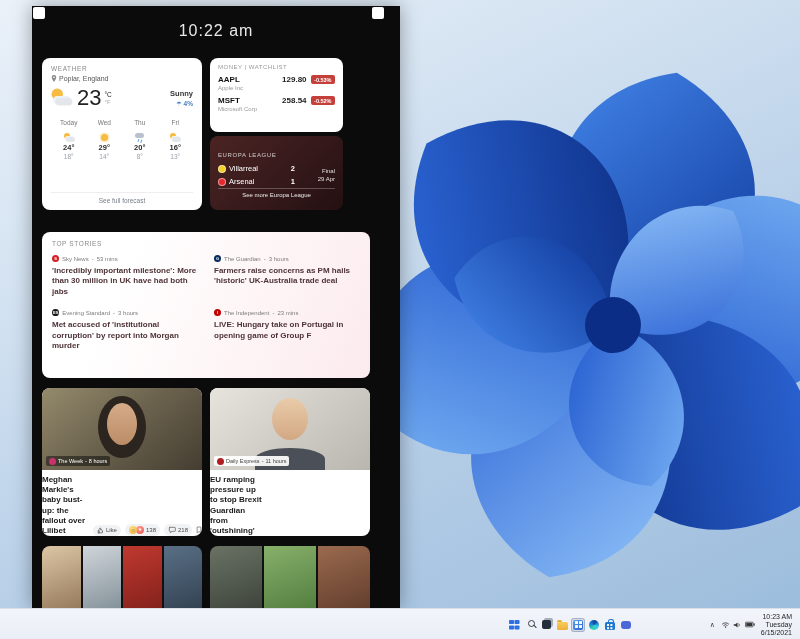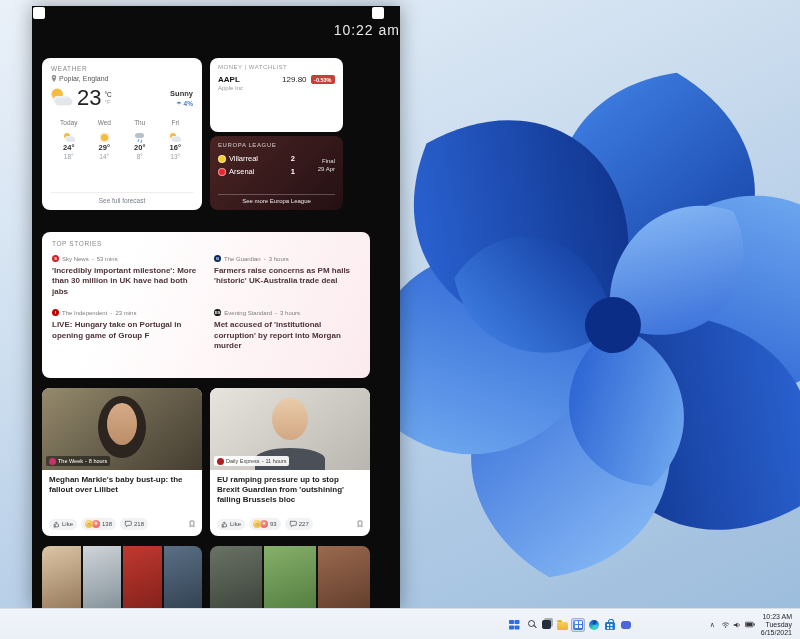--- a/index.html
+++ b/index.html
@@ -9,21 +9,21 @@
   .screen { position:relative; width:800px; height:639px; overflow:hidden;
     background:linear-gradient(155deg,#eaf1f9 0%,#d3e2f1 30%,#b3cce6 65%,#9bbcdc 100%); }
 
   .bloom { position:absolute; left:398px; top:26px; width:430px; height:588px; pointer-events:none; }
 
   
   .widgets-panel { position:absolute; left:32px; top:6px; width:368px; height:602px;
     background:#0b0b0c; overflow:hidden; box-shadow:0 0 18px rgba(0,0,0,.35); }
   .marker { position:absolute; top:1px; width:12px; height:12px; background:#fff; border-radius:2px; }
   .marker-l { left:1px; } .marker-r { right:16px; }
-  .panel-time { margin-top:16px; text-align:right; color:#e8e8e8; font-size:14px; letter-spacing:1px; }
+  .panel-time { margin-top:16px; text-align:center; color:#e8e8e8; font-size:16px; letter-spacing:1px; }
 
   .cards { position:absolute; top:52px; left:10px; width:328px; }
   .row { display:flex; gap:8px; }
   .colR { width:133px; display:flex; flex-direction:column; gap:4px; }
   .card { background:#fff; border-radius:8px; }
 
   
   .weather { width:160px; height:152px; padding:7px 9px 6px; display:flex; flex-direction:column; }
   .w-title { font-size:6.5px; color:#8a8a8a; letter-spacing:.6px; }
   .w-loc { display:flex; align-items:center; gap:2px; margin-top:3px; font-size:7px; color:#555; }
@@ -58,25 +58,25 @@
     background:#58a0e8; transform:rotate(18deg); box-shadow:3px 0 0 #58a0e8; }
 
   
   .money { height:74px; padding:6px 8px; }
   .m-title { font-size:6px; color:#999; letter-spacing:.5px; }
   .stock { display:flex; align-items:flex-start; margin-top:5px; }
   .s-left { flex:1; }
   .s-sym { font-size:8px; font-weight:bold; color:#111; }
   .s-co { font-size:6px; color:#999; margin-top:1px; }
   .s-right { display:flex; align-items:center; }
-  .s-price { font-size:8px; font-weight:normal; color:#222; }
+  .s-price { font-size:8px; font-weight:bold; color:#222; }
   .s-chg { font-size:5.5px; color:#fff; padding:1.5px 3.5px; border-radius:2px; margin-left:4px; font-weight:bold; }
 
   
-  .europa { height:74px; padding:6px 8px; border-radius:8px;
+  .europa { height:74px; padding:16px 8px; border-radius:8px;
     background:linear-gradient(135deg,#4b2423 0%,#34181a 60%,#241011 100%); color:#fff; display:flex; flex-direction:column; }
   .e-title { font-size:6px; color:rgba(255,255,255,.75); letter-spacing:.6px; }
   .match { display:flex; margin-top:4px; }
   .teams { flex:1; }
   .team { display:flex; align-items:center; gap:3px; height:13px; }
   .crest { width:8px; height:8px; border-radius:50%; border:1px solid rgba(255,255,255,.5); }
   .t-name { flex:1; font-size:7.5px; }
   .t-score { font-size:7.5px; font-weight:bold; padding-right:8px; }
   .m-status { width:32px; text-align:right; font-size:6px; color:rgba(255,255,255,.85);
     display:flex; flex-direction:column; justify-content:center; gap:2px; }
@@ -103,21 +103,21 @@
   .img-meghan::after { content:""; position:absolute; left:50%; top:15px; transform:translateX(-50%);
     width:30px; height:42px; border-radius:50%; background:linear-gradient(#d6ab88,#bb8d67); }
   .img-bald { background:linear-gradient(140deg,#e6e4dd 0%,#cdcbc4 55%,#b8b6af 100%); }
   .img-bald::before { content:""; position:absolute; left:50%; top:10px; transform:translateX(-50%);
     width:36px; height:42px; border-radius:50%; background:linear-gradient(#e9cba9,#d3a884); }
   .img-bald::after { content:""; position:absolute; left:50%; bottom:0; transform:translateX(-50%);
     width:70px; height:22px; border-radius:100% 100% 0 0; background:#4b4f57; }
   .badge { position:absolute; left:4px; bottom:4px; z-index:3; display:flex; align-items:center; gap:2px;
     font-size:5.5px; padding:1.5px 3px; border-radius:2px; background:rgba(0,0,0,.45); color:#fff; }
   .badge.light { background:rgba(255,255,255,.92); color:#444; }
-  .news-body { padding:5px 7px 6px; display:flex; flex-direction:column; flex:1; }
+  .news-body { padding:5px 0 6px; display:flex; flex-direction:row; flex:1; }
   .news-headline { font-size:8px; font-weight:bold; color:#1b1b1b; line-height:1.28; }
   .reactions { display:flex; align-items:center; gap:4px; margin-top:auto; }
   .pill { display:inline-flex; align-items:center; gap:2px; background:#f1f2f4; border-radius:8px;
     padding:2px 4px; font-size:6px; color:#4a4a4a; }
   .emo { width:8px; height:8px; border-radius:50%; position:relative; display:inline-block;
     font-size:5px; line-height:8px; text-align:center; }
   .e1 { background:radial-gradient(circle at 35% 30%,#ffe07a,#f3ad3d); z-index:2; color:rgba(0,0,0,.6); }
   .e2 { background:radial-gradient(circle at 35% 30%,#ff9d94,#e8564f); margin-left:-3px; color:#fff; font-size:4.5px; }
   .savebtn { margin-left:auto; display:inline-flex; }
 
@@ -270,20 +270,30 @@
             <div class="stock">
               <div class="s-left">
                 <div class="s-sym">AAPL</div>
                 <div class="s-co">Apple Inc</div>
               </div>
               <div class="s-right">
                 <span class="s-price">129.80</span>
                 <span class="s-chg" style="background: rgb(198, 64, 59);">-0.53%</span>
               </div>
             </div>
+            <div class="stock">
+              <div class="s-left">
+                <div class="s-sym">MSFT</div>
+                <div class="s-co">Microsoft Corp</div>
+              </div>
+              <div class="s-right">
+                <span class="s-price">258.54</span>
+                <span class="s-chg" style="background: rgb(198, 64, 59);">-0.52%</span>
+              </div>
+            </div>
           </div>
 
           <div class="europa">
             <div class="e-title">EUROPA LEAGUE</div>
             <div class="match">
               <div class="teams">
                 <div class="team">
                   <span class="crest" style="background: rgb(243, 207, 42);"></span>
                   <span class="t-name">Villarreal</span>
                   <span class="t-score">2</span>
@@ -320,35 +330,35 @@
             <div class="story-meta">
               <span class="favicon" style="background: rgb(5, 41, 98);">G</span>
               <span>The Guardian</span>
               <span>-</span>
               <span>3 hours</span>
             </div>
             <div class="story-headline">Farmers raise concerns as PM hails 'historic' UK-Australia trade deal</div>
           </div>
           <div class="story">
             <div class="story-meta">
+              <span class="favicon" style="background: rgb(26, 26, 26);">ES</span>
+              <span>Evening Standard</span>
+              <span>-</span>
+              <span>3 hours</span>
+            </div>
+            <div class="story-headline">Met accused of 'institutional corruption' by report into Morgan murder</div>
+          </div>
+          <div class="story">
+            <div class="story-meta">
               <span class="favicon" style="background: rgb(192, 0, 0);">I</span>
               <span>The Independent</span>
               <span>-</span>
               <span>23 mins</span>
             </div>
             <div class="story-headline">LIVE: Hungary take on Portugal in opening game of Group F</div>
-          </div>
-          <div class="story">
-            <div class="story-meta">
-              <span class="favicon" style="background: rgb(26, 26, 26);">ES</span>
-              <span>Evening Standard</span>
-              <span>-</span>
-              <span>3 hours</span>
-            </div>
-            <div class="story-headline">Met accused of 'institutional corruption' by report into Morgan murder</div>
           </div>
         </div>
       </div>
 
       <div class="row newsrow">
         <div class="card news-card">
           <div class="news-image img-meghan">
             <span class="badge">
               <span class="favicon" style="background: rgb(200, 50, 110);"></span>
               <span>The Week</span>

